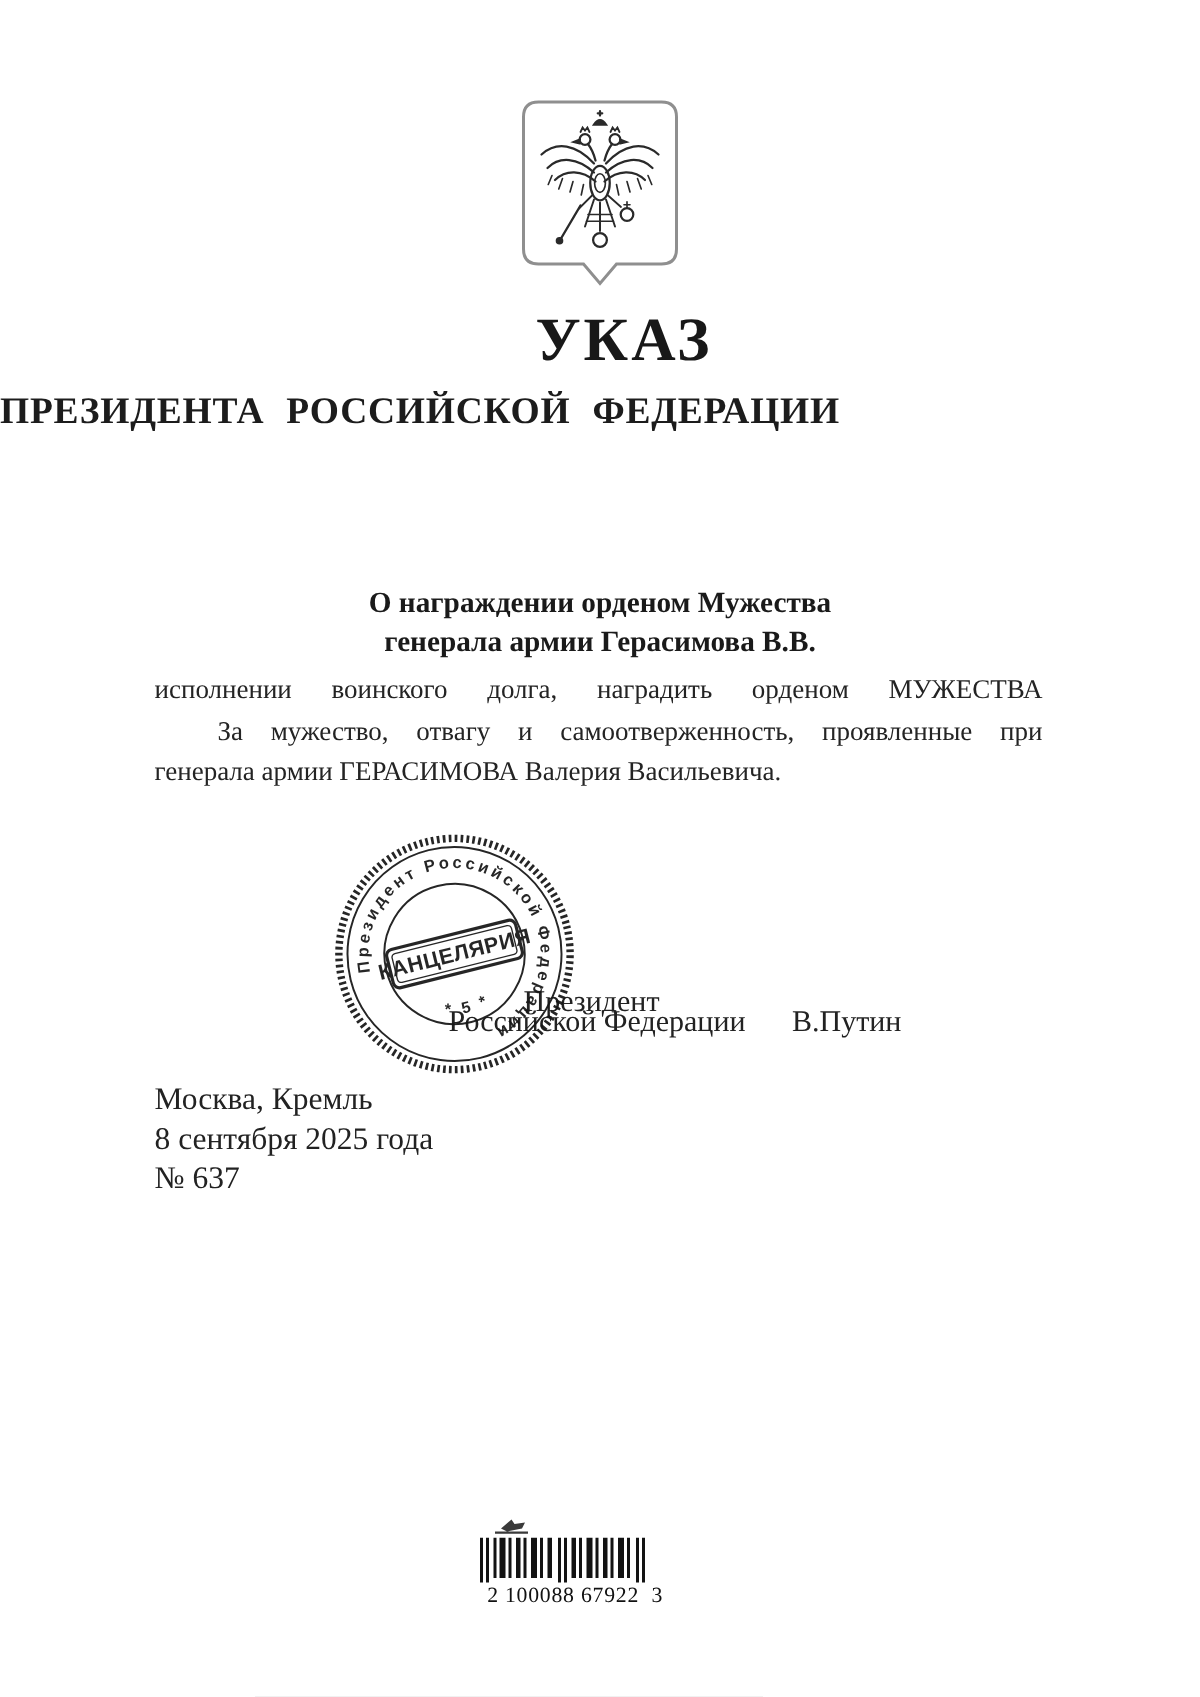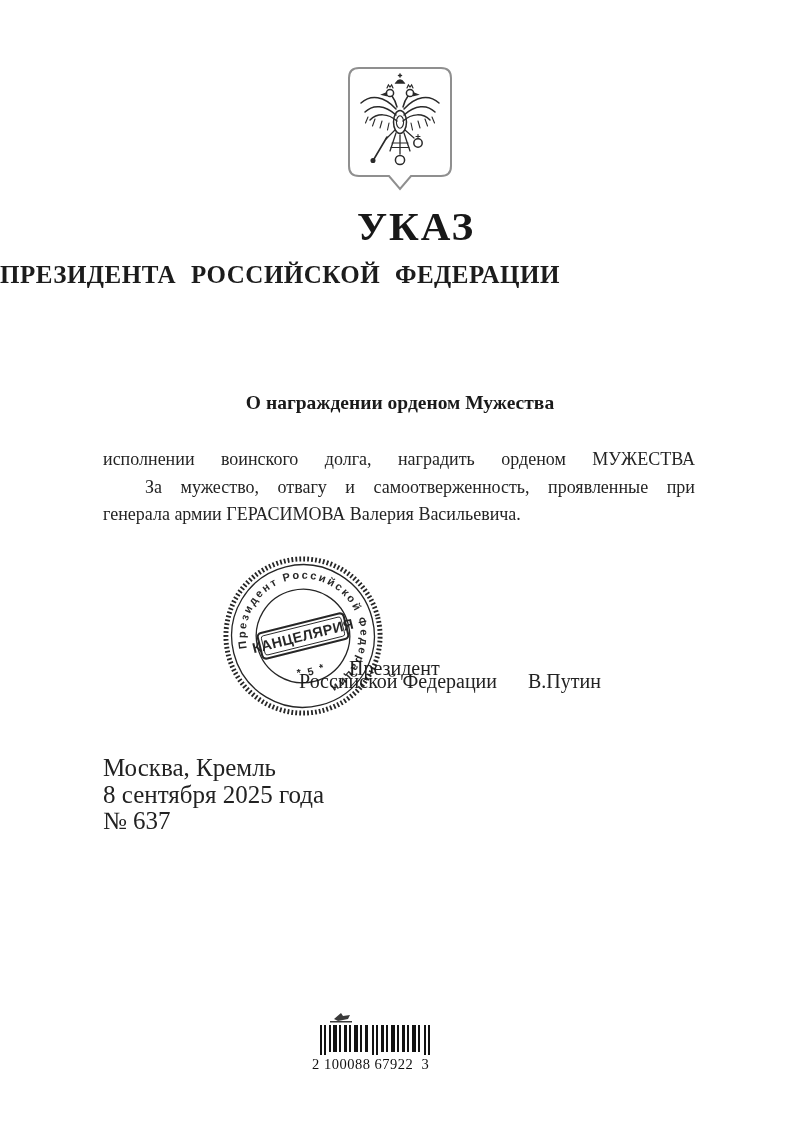--- a/index.html
+++ b/index.html
@@ -45,30 +45,30 @@
     opacity:.93;z-index:3;
   }
   
   .sig{position:absolute;font-size:20px;color:#222;z-index:2;}
   .sig-title1{left:349px;top:657px;}
   .sig-title2{left:299px;top:670px;}
   .sig-name{left:528px;top:670px;}
   
   .dateline{
     position:absolute;left:103px;top:719px;
-    font-size:25px;line-height:26.5px;color:#222;margin-top:36px;
+    font-size:21px;line-height:26.5px;color:#222;
   }
   
   .barcode-wrap{position:absolute;left:312px;top:1008px;width:130px;text-align:left;}
   .barcode-mark{position:absolute;left:16px;top:2px;width:26px;height:14px;}
   .barcode-bars{position:absolute;left:4px;top:17px;}
   .barcode-digits{
     position:absolute;left:0;top:48px;width:130px;
     font-size:14.5px;color:#111;white-space:pre;
-    font-family:"Liberation Serif",serif;letter-spacing:.5px;
+    font-family:"Liberation Serif",serif;letter-spacing:.5px;text-align:right;
   }
 </style>
 </head>
 <body>
 
 <div class="page">
 
   <div class="emblem-box">
     <svg width="106" height="130" viewBox="0 0 106 130">
       <path d="M12,2 H94 Q104,2 104,12 V100 Q104,110 94,110 H64 L53,123 L42,110 H12 Q2,110 2,100 V12 Q2,2 12,2 Z" fill="#ffffff" stroke="#8f8f8f" stroke-width="2"></path>
@@ -114,20 +114,21 @@
         <circle cx="53" cy="94" r="4.6"></circle>
       </g>
     </svg>
   </div>
 
   <div class="doc-title">УКАЗ</div>
   <div class="doc-org">ПРЕЗИДЕНТА  РОССИЙСКОЙ  ФЕДЕРАЦИИ</div>
 
   <div class="doc-subject">
     <div>О награждении орденом Мужества</div>
+    <div>генерала армии Герасимова В.В.</div>
   </div>
 
   <div class="doc-body">
     <div class="jline">исполнении воинского долга, наградить орденом МУЖЕСТВА</div>
     <div class="jline line1">За мужество, отвагу и самоотверженность, проявленные при</div>
     <div class="lastline">генерала армии ГЕРАСИМОВА Валерия Васильевича.</div>
   </div>
 
   <div class="stamp">
     <svg width="178" height="164" viewBox="0 0 200 200">

